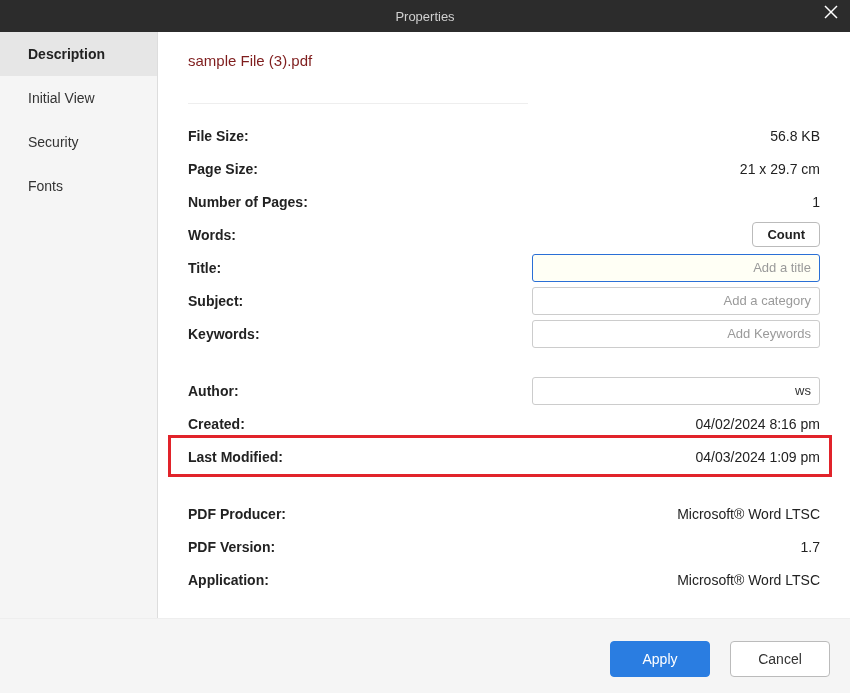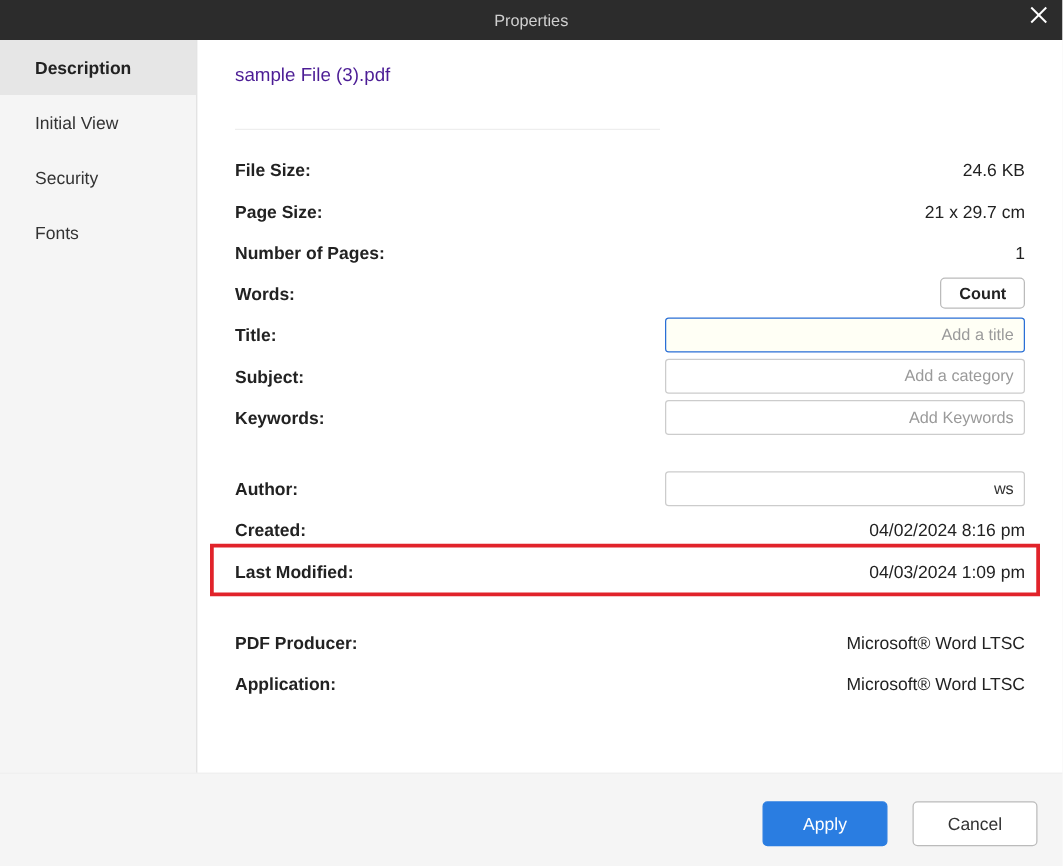--- a/index.html
+++ b/index.html
@@ -48,21 +48,21 @@
   }
   .content {
     flex: 1;
     background: #ffffff;
     padding: 18px 30px 10px 30px;
     position: relative;
     overflow: hidden;
   }
   .filename {
     font-size: 15px;
-    color: #4c1d95;
+    color: #7f1d1d;
     padding: 2px 0 6px 0;
   }
   .filename-underline {
     width: 340px;
     height: 28px;
     background: #ffffff;
     box-shadow: 0 1px 0 #eee;
     margin-bottom: 16px;
   }
   .row {
@@ -161,21 +161,21 @@
     <div class="tab"><span>Security</span></div>
     <div class="tab"><span>Fonts</span></div>
   </div>
 
   <div class="content">
     <div class="filename">sample File (3).pdf</div>
     <div class="filename-underline"></div>
 
     <div class="row">
       <span class="label">File Size:</span>
-      <span class="value">24.6 KB</span>
+      <span class="value">56.8 KB</span>
     </div>
     <div class="row">
       <span class="label">Page Size:</span>
       <span class="value">21 x 29.7 cm</span>
     </div>
     <div class="row">
       <span class="label">Number of Pages:</span>
       <span class="value">1</span>
     </div>
     <div class="row">
@@ -208,20 +208,24 @@
     <div class="row" id="modified-row">
       <span class="label">Last Modified:</span>
       <span class="value">04/03/2024 1:09 pm</span>
     </div>
 
     <div class="spacer"></div>
 
     <div class="row">
       <span class="label">PDF Producer:</span>
       <span class="value">Microsoft® Word LTSC</span>
+    </div>
+    <div class="row">
+      <span class="label">PDF Version:</span>
+      <span class="value">1.7</span>
     </div>
     <div class="row">
       <span class="label">Application:</span>
       <span class="value">Microsoft® Word LTSC</span>
     </div>
 
     <div class="highlight-box" id="hl" style="top: 403px;"></div>
   </div>
 </div>
 

